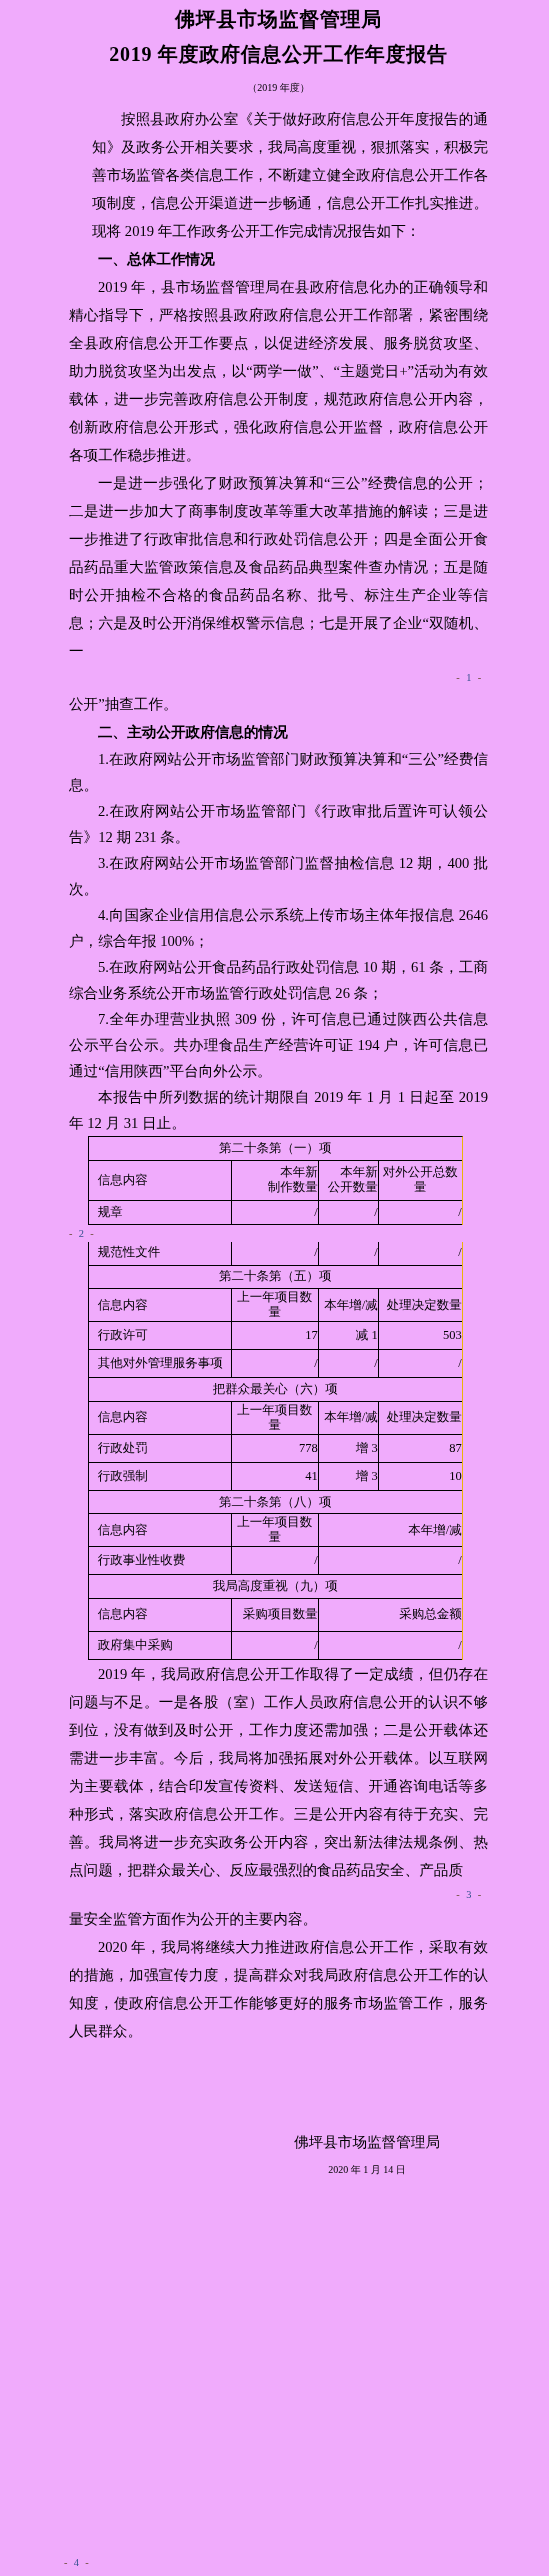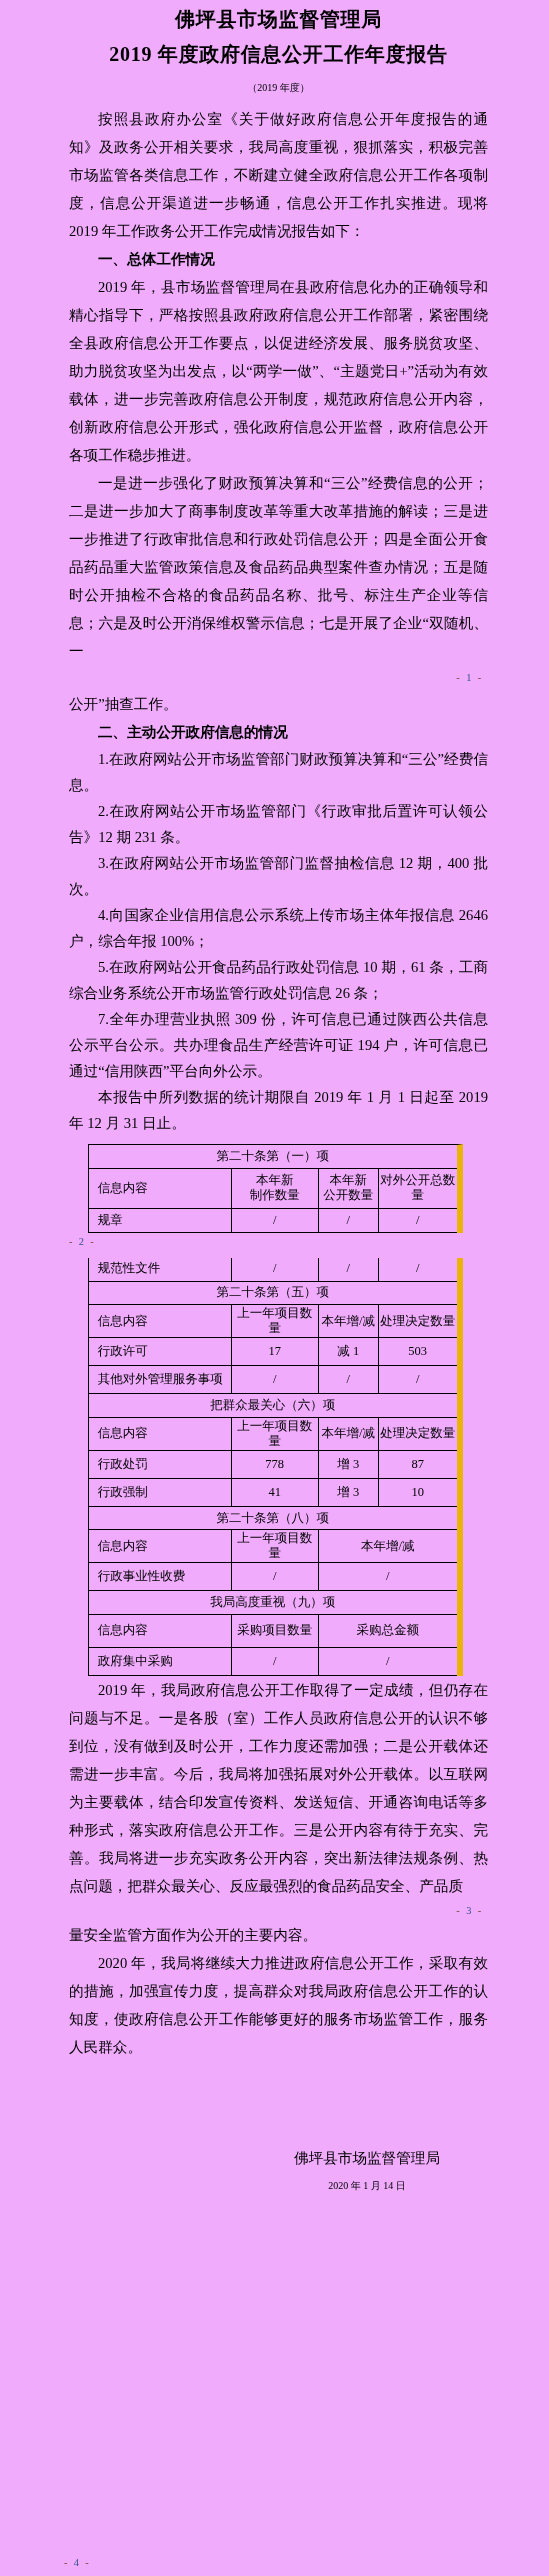--- a/index.html
+++ b/index.html
@@ -3,40 +3,40 @@
 <meta charset="utf-8">
 <style>
   html,body{margin:0;padding:0;background:#fff;}
   .page{position:relative;width:550px;height:2576px;background:#f0abfc;overflow:hidden;
         font-family:"Liberation Serif","DejaVu Serif",serif;color:#000;}
   .content{position:absolute;left:69px;top:0;width:419px;}
   .t-line{font-size:20px;line-height:35px;font-weight:700;text-align:center;letter-spacing:0.7px;}
   .t-first{padding-top:2.1px;}
   .subtitle{font-size:10px;line-height:25px;text-align:center;margin-top:2.8px;}
   .para{margin:0;font-size:14.6px;line-height:28px;text-align:justify;text-justify:inter-ideograph;text-indent:29px;}
-  .para-first{margin-top:5.5px;}
+  .para-first{margin-top:5.5px;margin-left:23px;}
   .para-cont{text-indent:0;}
   .tight{line-height:26px;}
   .heading{margin:0;font-family:"Liberation Sans","DejaVu Sans",sans-serif;font-weight:700;
            font-size:14.6px;line-height:28px;text-indent:29px;text-align:left;}
   
   .pgnum{font-size:10.4px;letter-spacing:1.4px;white-space:pre;}
   .pm-num{color:#33518f;margin:0 4.9px;}
   .pm-dash{color:#6a4a33;}
   .pb1{height:25px;line-height:25px;text-align:right;padding-right:5.5px;}
   .pb2{height:16.6px;line-height:18px;text-align:left;}
   .pb3{height:21px;line-height:21px;text-align:right;padding-right:5.5px;}
   .pb4{position:absolute;left:64px;top:2556px;line-height:14px;}
   
   .tbl{margin-left:18.7px;width:375px;font-size:12.5px;}
-  .tseg{border-left:1px solid #000;border-right:6px solid #eab308;box-sizing:border-box;margin-top:8px;}
+  .tseg{border-left:1px solid #000;border-right:1px solid #eab308;box-sizing:border-box;}
   .tsegA{border-top:1px solid #000;}
   .trow{display:flex;border-bottom:1px solid #000;align-items:stretch;box-sizing:border-box;}
   .tc{box-sizing:border-box;border-right:1px solid #000;display:flex;flex-direction:column;
-      align-items:center;justify-content:center;text-align:center;line-height:15.2px;}
+      align-items:flex-end;justify-content:center;text-align:center;line-height:15.2px;}
   .trow .tc:last-child{border-right:none;}
   .tc1{width:143px;align-items:flex-start;padding-left:9px;text-align:left;}
   .tc2{width:87px;}
   .tc3{width:60px;}
   .tcf{flex:1;}
   .r-sec{height:23.6px;}
   .r-headA{height:40px;}
   .r-head{height:33px;}
   .r-dataA{height:24px;}
   .r-data{height:28px;}

